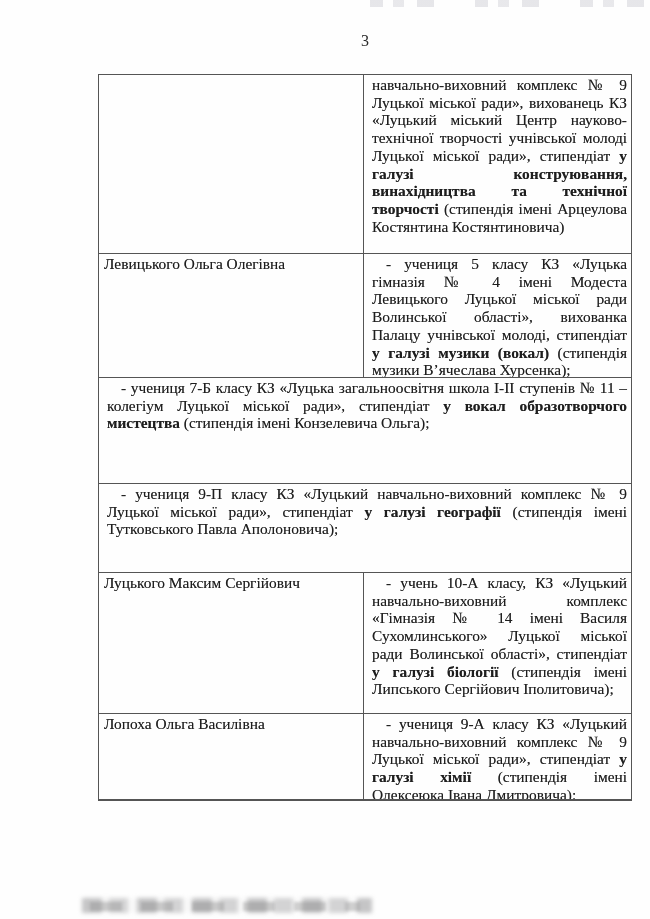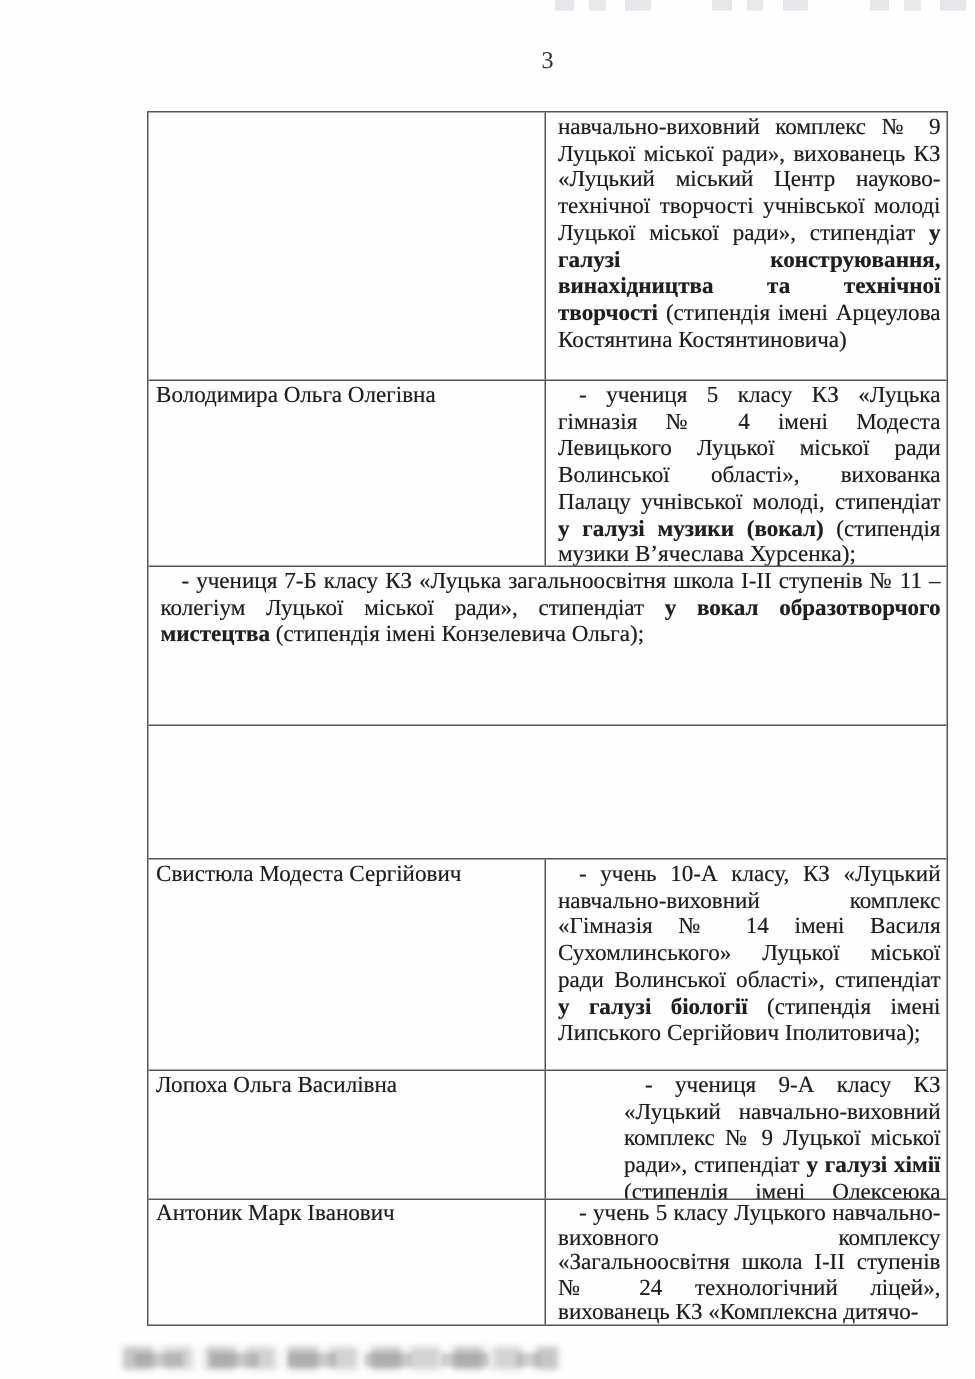--- a/index.html
+++ b/index.html
@@ -28,21 +28,21 @@
   .row {
     display: flex;
     box-sizing: border-box;
     border-bottom: 1px solid #555;
   }
   .row:nth-child(1) { height: 179px; }
   .row:nth-child(2) { height: 124px; }
   .row:nth-child(3) { height: 106px; }
   .row:nth-child(4) { height: 89px;  }
   .row:nth-child(5) { height: 141px; }
-  .row:nth-child(6) { height: 86px; gap: 44px;  }
+  .row:nth-child(6) { height: 86px;  }
   .row:nth-child(7) { height: 83px; border-bottom: none; }
   .cell {
     box-sizing: border-box;
     overflow: hidden;
     font-size: 15.4px;
     line-height: 17.7px;
     text-shadow: 0 0 0.5px rgba(30,30,30,0.55);
   }
   .cell.name {
     width: 265px;
@@ -105,52 +105,49 @@
 <div class="doc-table">
 
   <div class="row">
     <div class="cell name"></div>
     <div class="cell desc">
       <p class="no-indent"><span>навчально-виховний комплекс №&nbsp;9 Луцької міської ради», вихованець КЗ «Луцький міський Центр науково-технічної творчості учнівської молоді Луцької міської ради», стипендіат </span><span class="b">у галузі конструювання, винахідництва та технічної творчості</span><span> (стипендія імені Арцеулова Костянтина Костянтиновича)</span></p>
     </div>
   </div>
 
   <div class="row">
-    <div class="cell name">Володимира Ольга Олегівна</div>
+    <div class="cell name">Левицького Ольга Олегівна</div>
     <div class="cell desc">
       <p><span>- учениця 5 класу КЗ «Луцька гімназія №&nbsp;4 імені Модеста Левицького Луцької міської ради Волинської області», вихованка Палацу учнівської молоді, стипендіат </span><span class="b">у галузі музики (вокал)</span><span> (стипендія музики В’ячеслава Хурсенка);</span></p>
     </div>
   </div>
 
   <div class="row">
     <div class="cell desc">
       <p><span>- учениця 7-Б класу КЗ «Луцька загальноосвітня школа І-ІІ ступенів №&nbsp;11 – колегіум Луцької міської ради», стипендіат </span><span class="b">у вокал образотворчого мистецтва</span><span> (стипендія імені Конзелевича Ольга);</span></p>
     </div>
   </div>
 
   <div class="row">
+    <div class="cell desc">
+      <p><span>- учениця 9-П класу КЗ «Луцький навчально-виховний комплекс №&nbsp;9 Луцької міської ради», стипендіат </span><span class="b">у галузі географії</span><span> (стипендія імені Тутковського Павла Аполоновича);</span></p>
+    </div>
   </div>
 
   <div class="row">
-    <div class="cell name">Свистюла Модеста Сергійович</div>
+    <div class="cell name">Луцького Максим Сергійович</div>
     <div class="cell desc">
       <p><span>- учень 10-А класу, КЗ «Луцький навчально-виховний комплекс «Гімназія №&nbsp;14 імені Василя Сухомлинського» Луцької міської ради Волинської області», стипендіат </span><span class="b">у галузі біології</span><span> (стипендія імені Липського Сергійович Іполитовича);</span></p>
     </div>
   </div>
 
   <div class="row">
     <div class="cell name">Лопоха Ольга Василівна</div>
     <div class="cell desc">
       <p><span>- учениця 9-А класу КЗ «Луцький навчально-виховний комплекс №&nbsp;9 Луцької міської ради», стипендіат </span><span class="b">у галузі хімії</span><span> (стипендія імені Олексеюка Івана Дмитровича);</span></p>
     </div>
   </div>
 
-  <div class="row">
-    <div class="cell name">Антоник Марк Іванович</div>
-    <div class="cell desc">
-      <p><span>- учень 5 класу Луцького навчально-виховного комплексу «Загальноосвітня школа І-ІІ ступенів №&nbsp;24 технологічний ліцей», вихованець КЗ «Комплексна дитячо-</span></p>
-    </div>
-  </div>
 
 </div>
 
 <div class="bottom-smudge"></div>
 <div class="bottom-smudge-2"></div>
 
 </body></html>

